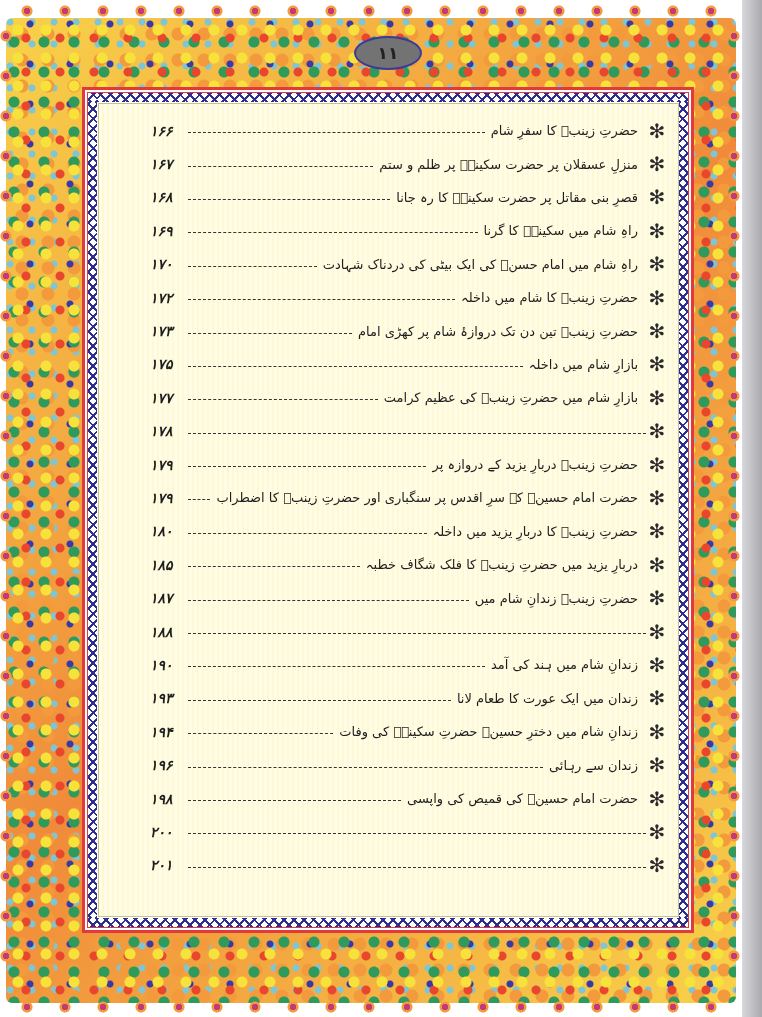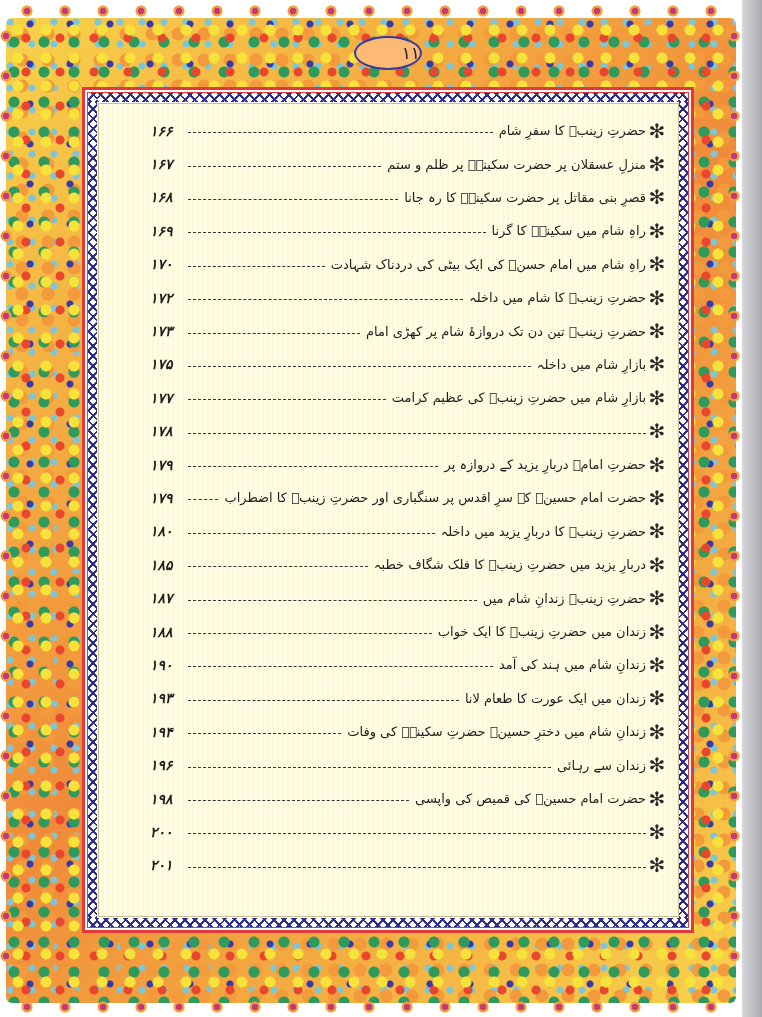--- a/index.html
+++ b/index.html
@@ -50,30 +50,30 @@
   
   .content-panel {
     position:absolute; left:98px; top:103px; width:581px; height:814px;
     background: repeating-linear-gradient(90deg, #fffde6 0 3px, #fdf8d6 3px 5px);
     border:1px solid #c9c08f; box-sizing:border-box;
   }
 
   
   .page-number-oval {
     position:absolute; left:354px; top:36px; width:64px; height:30px;
-    background:#fdba74; border:2px solid #3b3b9a; border-radius:50%;
-    display:flex; align-items:center; justify-content:flex-end;
-    font-size:17px; color:#222; letter-spacing:1px;
+    background:#737373; border:2px solid #3b3b9a; border-radius:50%;
+    display:flex; align-items:center; justify-content:center;
+    font-size:17px; color:#222; letter-spacing:1px;font-weight:bold;
   }
 
   
   .toc { position:absolute; left:150px; top:114px; width:518px; }
   .toc-row { position:relative; height:33.4px; display:flex; flex-direction:row-reverse; align-items:center; }
   .toc-star { width:22px; text-align:center; font-size:20px; color:#2a2a2a; line-height:1; flex:0 0 22px; }
-  .toc-title { direction:rtl; font-family:"DejaVu Sans", sans-serif; font-size:13px; color:#1e1e1e; white-space:nowrap; padding:0 0 0 6px; flex:0 0 auto; }
+  .toc-title { direction:rtl; font-family:"DejaVu Sans", sans-serif; font-size:13px; color:#1e1e1e; white-space:nowrap; padding:0 8px 0 6px; flex:0 0 auto; }
   .toc-leader { flex:1 1 auto; border-bottom:1.5px dashed #333; height:0; margin-top:4px; }
   .toc-page { font-family:"DejaVu Sans", sans-serif; font-size:14px; font-weight:bold; color:#1e1e1e; padding-right:4px; flex:0 0 auto; direction:rtl; min-width:34px; text-align:left;font-style:italic; }
 </style>
 </head>
 <body>
 
 <div class="page-shadow"></div>
 <div class="ornament"></div>
 <div class="ornament-fringe-top"></div>
 <div class="ornament-fringe-bottom"></div>
@@ -145,21 +145,21 @@
       <span class="toc-leader"></span>
       <span class="toc-page">۱۷۷</span>
     </div>
   <div class="toc-row">
       <span class="toc-star">✻</span>
       <span class="toc-leader"></span>
       <span class="toc-page">۱۷۸</span>
     </div>
   <div class="toc-row">
       <span class="toc-star">✻</span>
-      <span class="toc-title">حضرتِ امامؑ دربارِ یزید کے دروازہ پر</span>
+      <span class="toc-title">حضرتِ زینبؑ دربارِ یزید کے دروازہ پر</span>
       <span class="toc-leader"></span>
       <span class="toc-page">۱۷۹</span>
     </div>
   <div class="toc-row">
       <span class="toc-star">✻</span>
       <span class="toc-title">حضرت امام حسینؑ کے سرِ اقدس پر سنگباری اور حضرتِ زینبؑ کا اضطراب</span>
       <span class="toc-leader"></span>
       <span class="toc-page">۱۷۹</span>
     </div>
   <div class="toc-row">
@@ -175,21 +175,20 @@
       <span class="toc-page">۱۸۵</span>
     </div>
   <div class="toc-row">
       <span class="toc-star">✻</span>
       <span class="toc-title">حضرتِ زینبؑ زندانِ شام میں</span>
       <span class="toc-leader"></span>
       <span class="toc-page">۱۸۷</span>
     </div>
   <div class="toc-row">
       <span class="toc-star">✻</span>
-      <span class="toc-title">زندان میں حضرتِ زینبؑ کا ایک خواب</span>
       <span class="toc-leader"></span>
       <span class="toc-page">۱۸۸</span>
     </div>
   <div class="toc-row">
       <span class="toc-star">✻</span>
       <span class="toc-title">زندانِ شام میں ہند کی آمد</span>
       <span class="toc-leader"></span>
       <span class="toc-page">۱۹۰</span>
     </div>
   <div class="toc-row">

